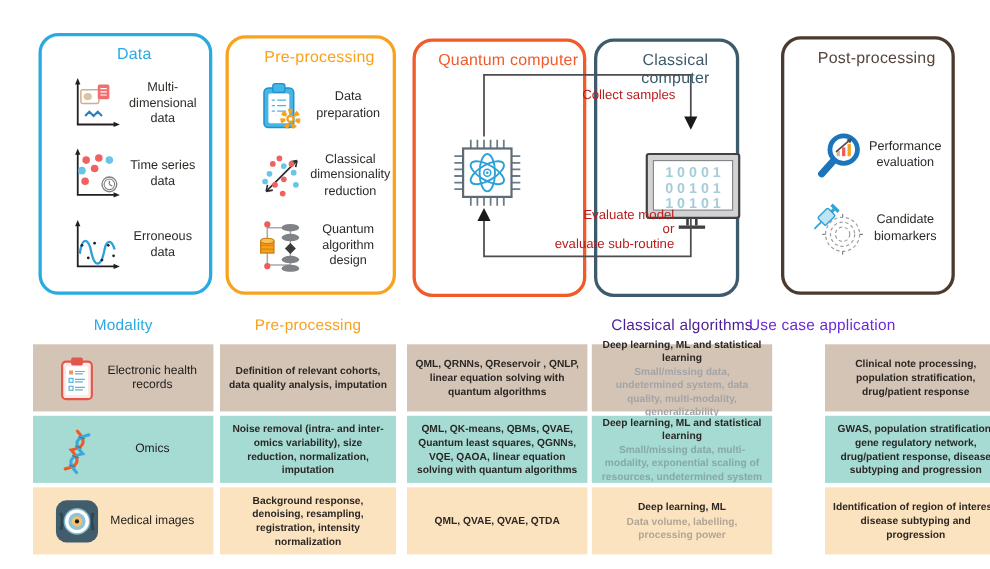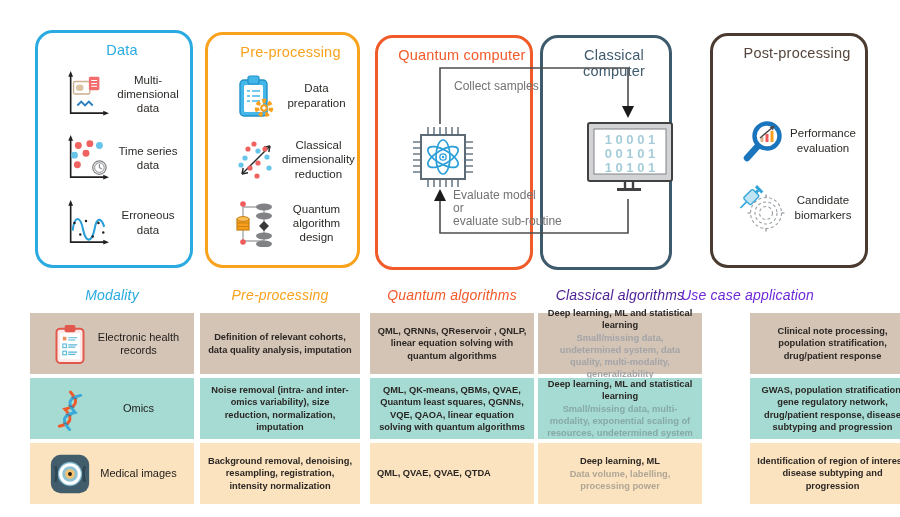--- a/index.html
+++ b/index.html
@@ -14,37 +14,37 @@
   .box-classical{left:540px;top:35px;width:132px;height:235px;border-color:#3e5a6d;}
   .box-post{left:710px;top:33px;width:158px;height:235px;border-color:#4a3a30;gap:28px;}
   .fbox-title{text-align:center;padding-top:9px;font-size:14.5px;letter-spacing:.2px;}
   .c-blue{color:#29abe2}.c-orange{color:#f9a21d}.c-redorange{color:#f15a29}.c-slate{color:#3e5a6d}.c-brown{color:#55453c}
   .fitems{flex:1;display:flex;flex-direction:column;padding:4px 6px 10px 6px;}
   .fitem{flex:1;display:flex;align-items:center;}
   .ficon{width:52px;display:flex;justify-content:center;align-items:center;flex:0 0 52px;}
   .flabel{flex:1;text-align:center;font-size:11.5px;line-height:1.25;color:#2d2a26;}
 
   .chip-wrap{position:absolute;left:33px;top:87px;}
-  .monitor-wrap{position:absolute;left:43px;top:83px;}
+  .monitor-wrap{position:absolute;left:43px;top:100px;}
 
   
   .arrow-overlay{position:absolute;left:370px;top:55px;width:340px;height:190px;z-index:6;pointer-events:none;}
-  .arrow-label{position:absolute;z-index:7;font-size:12px;color:#737373;text-align:left;}
+  .arrow-label{position:absolute;z-index:7;font-size:12px;color:#b91c1c;text-align:right;}
   .collect-label{left:454px;top:79px;width:160px;}
   .evaluate-label{left:453px;top:189px;width:160px;white-space:pre-line;line-height:1.1;}
 
   
-  .th{position:absolute;top:284px;height:22px;line-height:22px;font-size:14px;text-align:center;letter-spacing:.2px;font-style:italic;}
+  .th{position:absolute;top:284px;height:22px;line-height:22px;font-size:14px;text-align:center;letter-spacing:.2px;}
   .th-modality{left:30px;width:164px;color:#29abe2;}
   .th-pre{left:200px;width:160px;color:#f9a21d;}
   .th-quantum{left:370px;width:164px;color:#f15a29;}
   .th-classical{left:538px;width:164px;color:#4c1d95;}
   .th-usecase{left:665px;width:165px;color:#6d28d9;}
 
-  .cell{position:absolute;box-sizing:border-box;display:flex;align-items:center;
+  .cell{position:absolute;box-sizing:border-box;display:flex;align-items:center;justify-content:center;
         text-align:center;padding:4px 7px;font-size:9.3px;font-weight:bold;color:#2b2724;line-height:1.3;}
   .c1{left:30px;width:164px;} .c2{left:200px;width:160px;} .c3{left:370px;width:164px;}
   .c4{left:538px;width:164px;} .c5{left:706px;width:165px;margin-left:44px;}
   .r1{top:313px;height:61px;} .r2{top:378px;height:61px;} .r3{top:443px;height:61px;}
   .bg1{background:#d4c4b5;} .bg2{background:#a5dbd3;} .bg3{background:#fce3bf;}
 
   .mod-cell{justify-content:space-between;padding-left:20px;text-align:center;}
   .mod-icon{flex:0 0 40px;display:flex;justify-content:center;align-items:center;}
   .mod-label{flex:1;font-size:11px;font-weight:normal;color:#1f1c1a;line-height:1.15;}
 
@@ -247,21 +247,20 @@
             </g>
           </svg>
         </span>
         <span class="flabel">Candidate biomarkers</span>
       </div>
     </div>
   </div>
 
   <div class="th th-modality">Modality</div>
   <div class="th th-pre">Pre-processing</div>
-  <div class="th th-quantum">Quantum algorithms</div>
   <div class="th th-classical">Classical algorithms</div>
   <div class="th th-usecase">Use case application</div>
 
   <div class="cell c1 r1 bg1 mod-cell">
     <span class="mod-icon">
       <svg width="36" height="44" viewBox="0 0 40 48">
         <rect x="5" y="7" width="30" height="38" rx="4" fill="#fbe9e7" stroke="#e2574c" stroke-width="2.2"></rect>
         <rect x="9" y="12" width="22" height="29" fill="#ffffff"></rect>
         <rect x="14" y="3" width="12" height="8" rx="2" fill="#e2574c"></rect>
         <rect x="12" y="16" width="4" height="4" fill="#f0925b"></rect>
@@ -313,21 +312,21 @@
         <circle cx="23" cy="23" r="12.5" fill="#ffffff"></circle>
         <circle cx="23" cy="23" r="9" fill="#8fc3d4"></circle>
         <circle cx="23" cy="23" r="5.5" fill="#f2c172"></circle>
         <circle cx="23" cy="23" r="2.2" fill="#1f1b18"></circle>
       </svg>
     </span>
     <span class="mod-label">Medical images</span>
   </div>
 
   <div class="cell c5 r2 bg2">GWAS, population stratification, gene regulatory network, drug/patient response, disease subtyping and progression</div>
-  <div class="cell c2 r3 bg3">Background removal, denoising, resampling, registration, intensity normalization</div>
+  <div class="cell c2 r3 bg3">Background response, denoising, resampling, registration, intensity normalization</div>
   <div class="cell c3 r3 bg3">QML, QVAE, QVAE, QTDA</div>
   <div class="cell c4 r3 bg3">
     <span class="stack">
       <span>Deep learning, ML</span>
       <span class="note3">Data volume, labelling, processing power</span>
     </span>
   </div>
   <div class="cell c5 r3 bg3">Identification of region of interest, disease subtyping and progression</div>
 
 </div>

